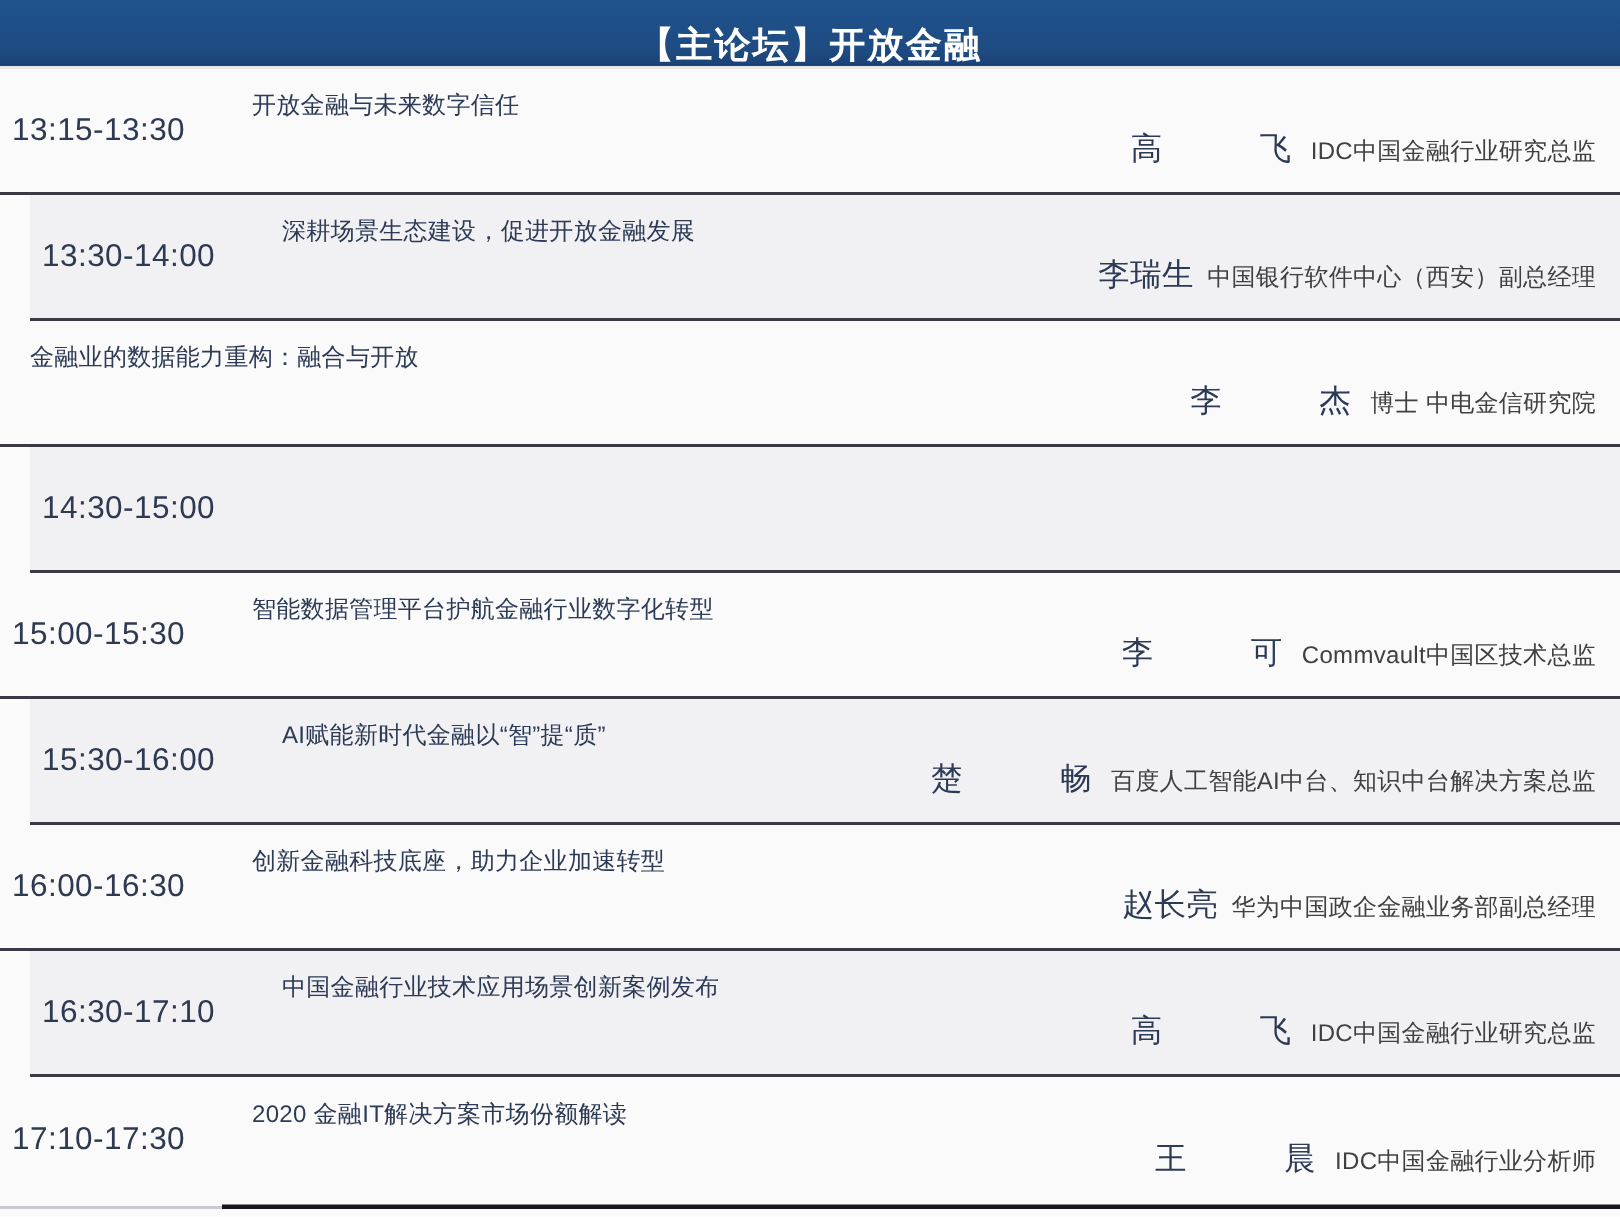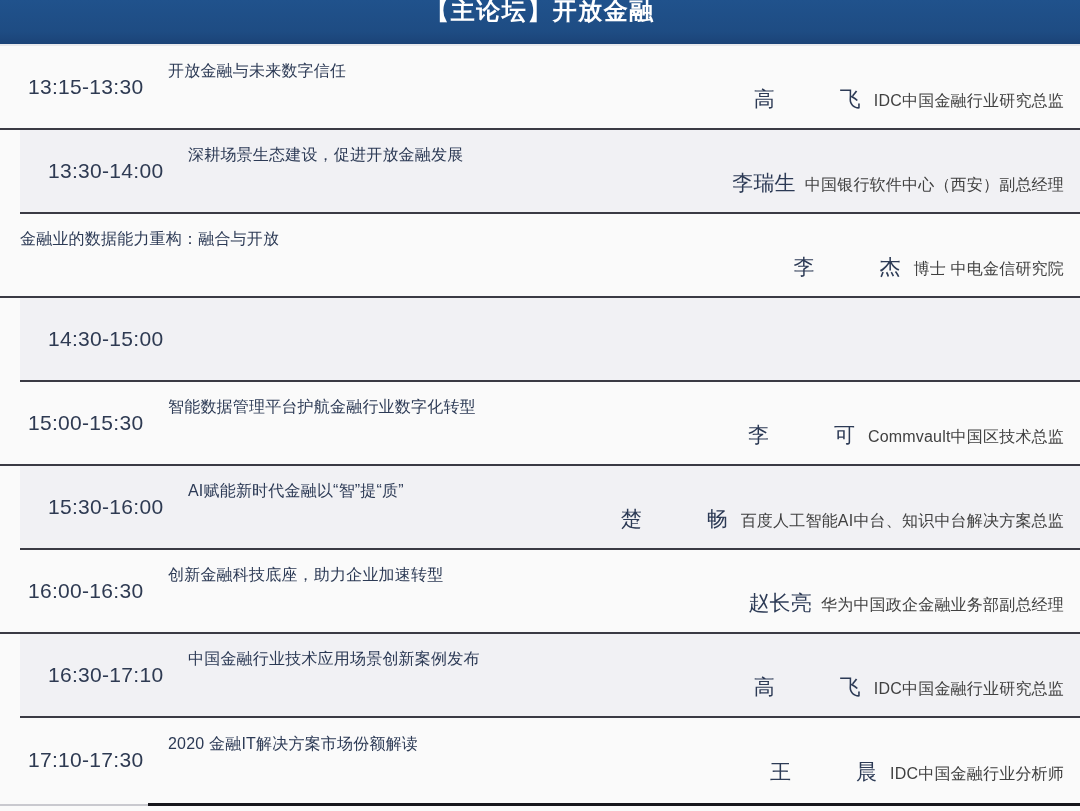--- a/index.html
+++ b/index.html
@@ -22,21 +22,21 @@
     background: #fafafa;
     overflow: hidden;
   }
 
   
   .header-bar {
     position: relative;
     height: 44px;
     background: linear-gradient(180deg, #20528c 0%, #1e4c83 72%, #1b4377 100%);
     display: flex;
-    align-items: flex-start;
+    align-items: flex-end;
     justify-content: center;
     box-sizing: border-box;
   }
   .header-title {
     color: #ffffff;
     font-size: 24px;
     font-weight: bold;
     letter-spacing: 1.5px;
     line-height: 1;
     white-space: nowrap;
@@ -64,21 +64,21 @@
     background: #f1f1f4;
     margin-left: 20px;
   }
   .row.last {
     border-bottom: none;
   }
 
   .time-cell {
     flex: 0 0 148px;
     box-sizing: border-box;
-    padding-left: 28px;
+    padding-left: 8px;
     font-size: 21px;
     color: #2e3a52;
     letter-spacing: 0.3px;
     white-space: nowrap;
   }
 
   .info-cell {
     flex: 1 1 auto;
     box-sizing: border-box;
     padding-left: 20px;

